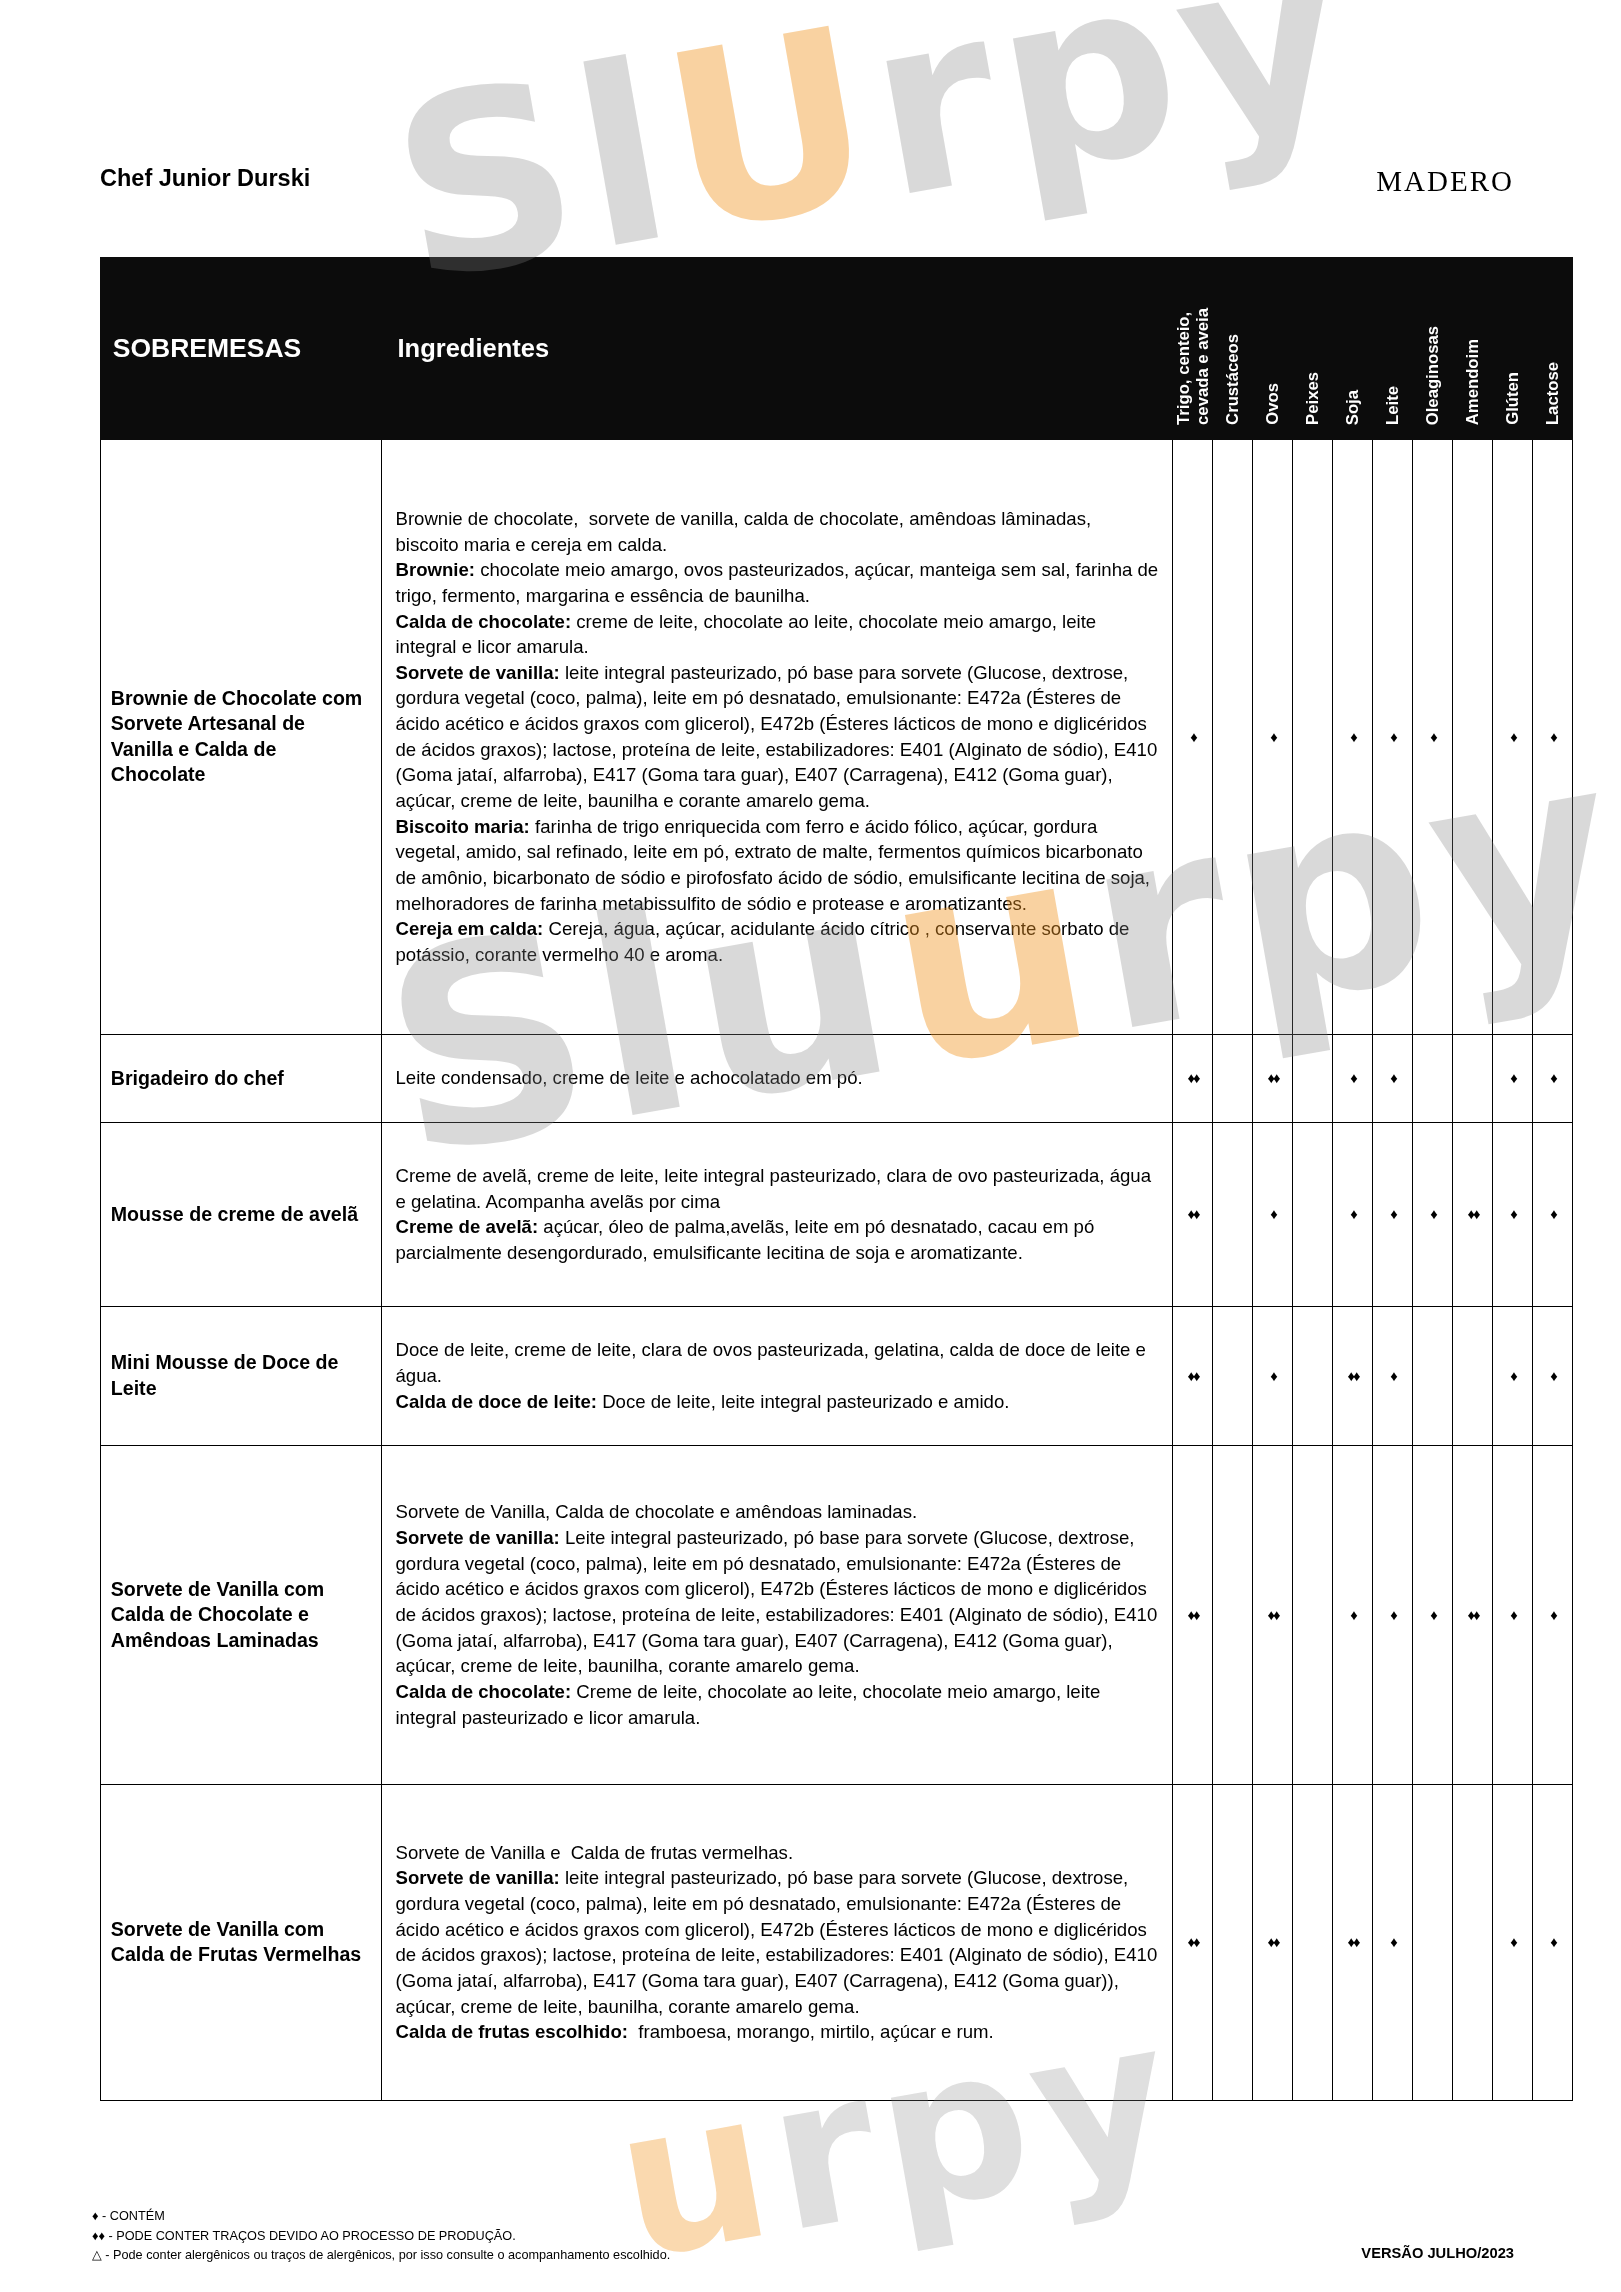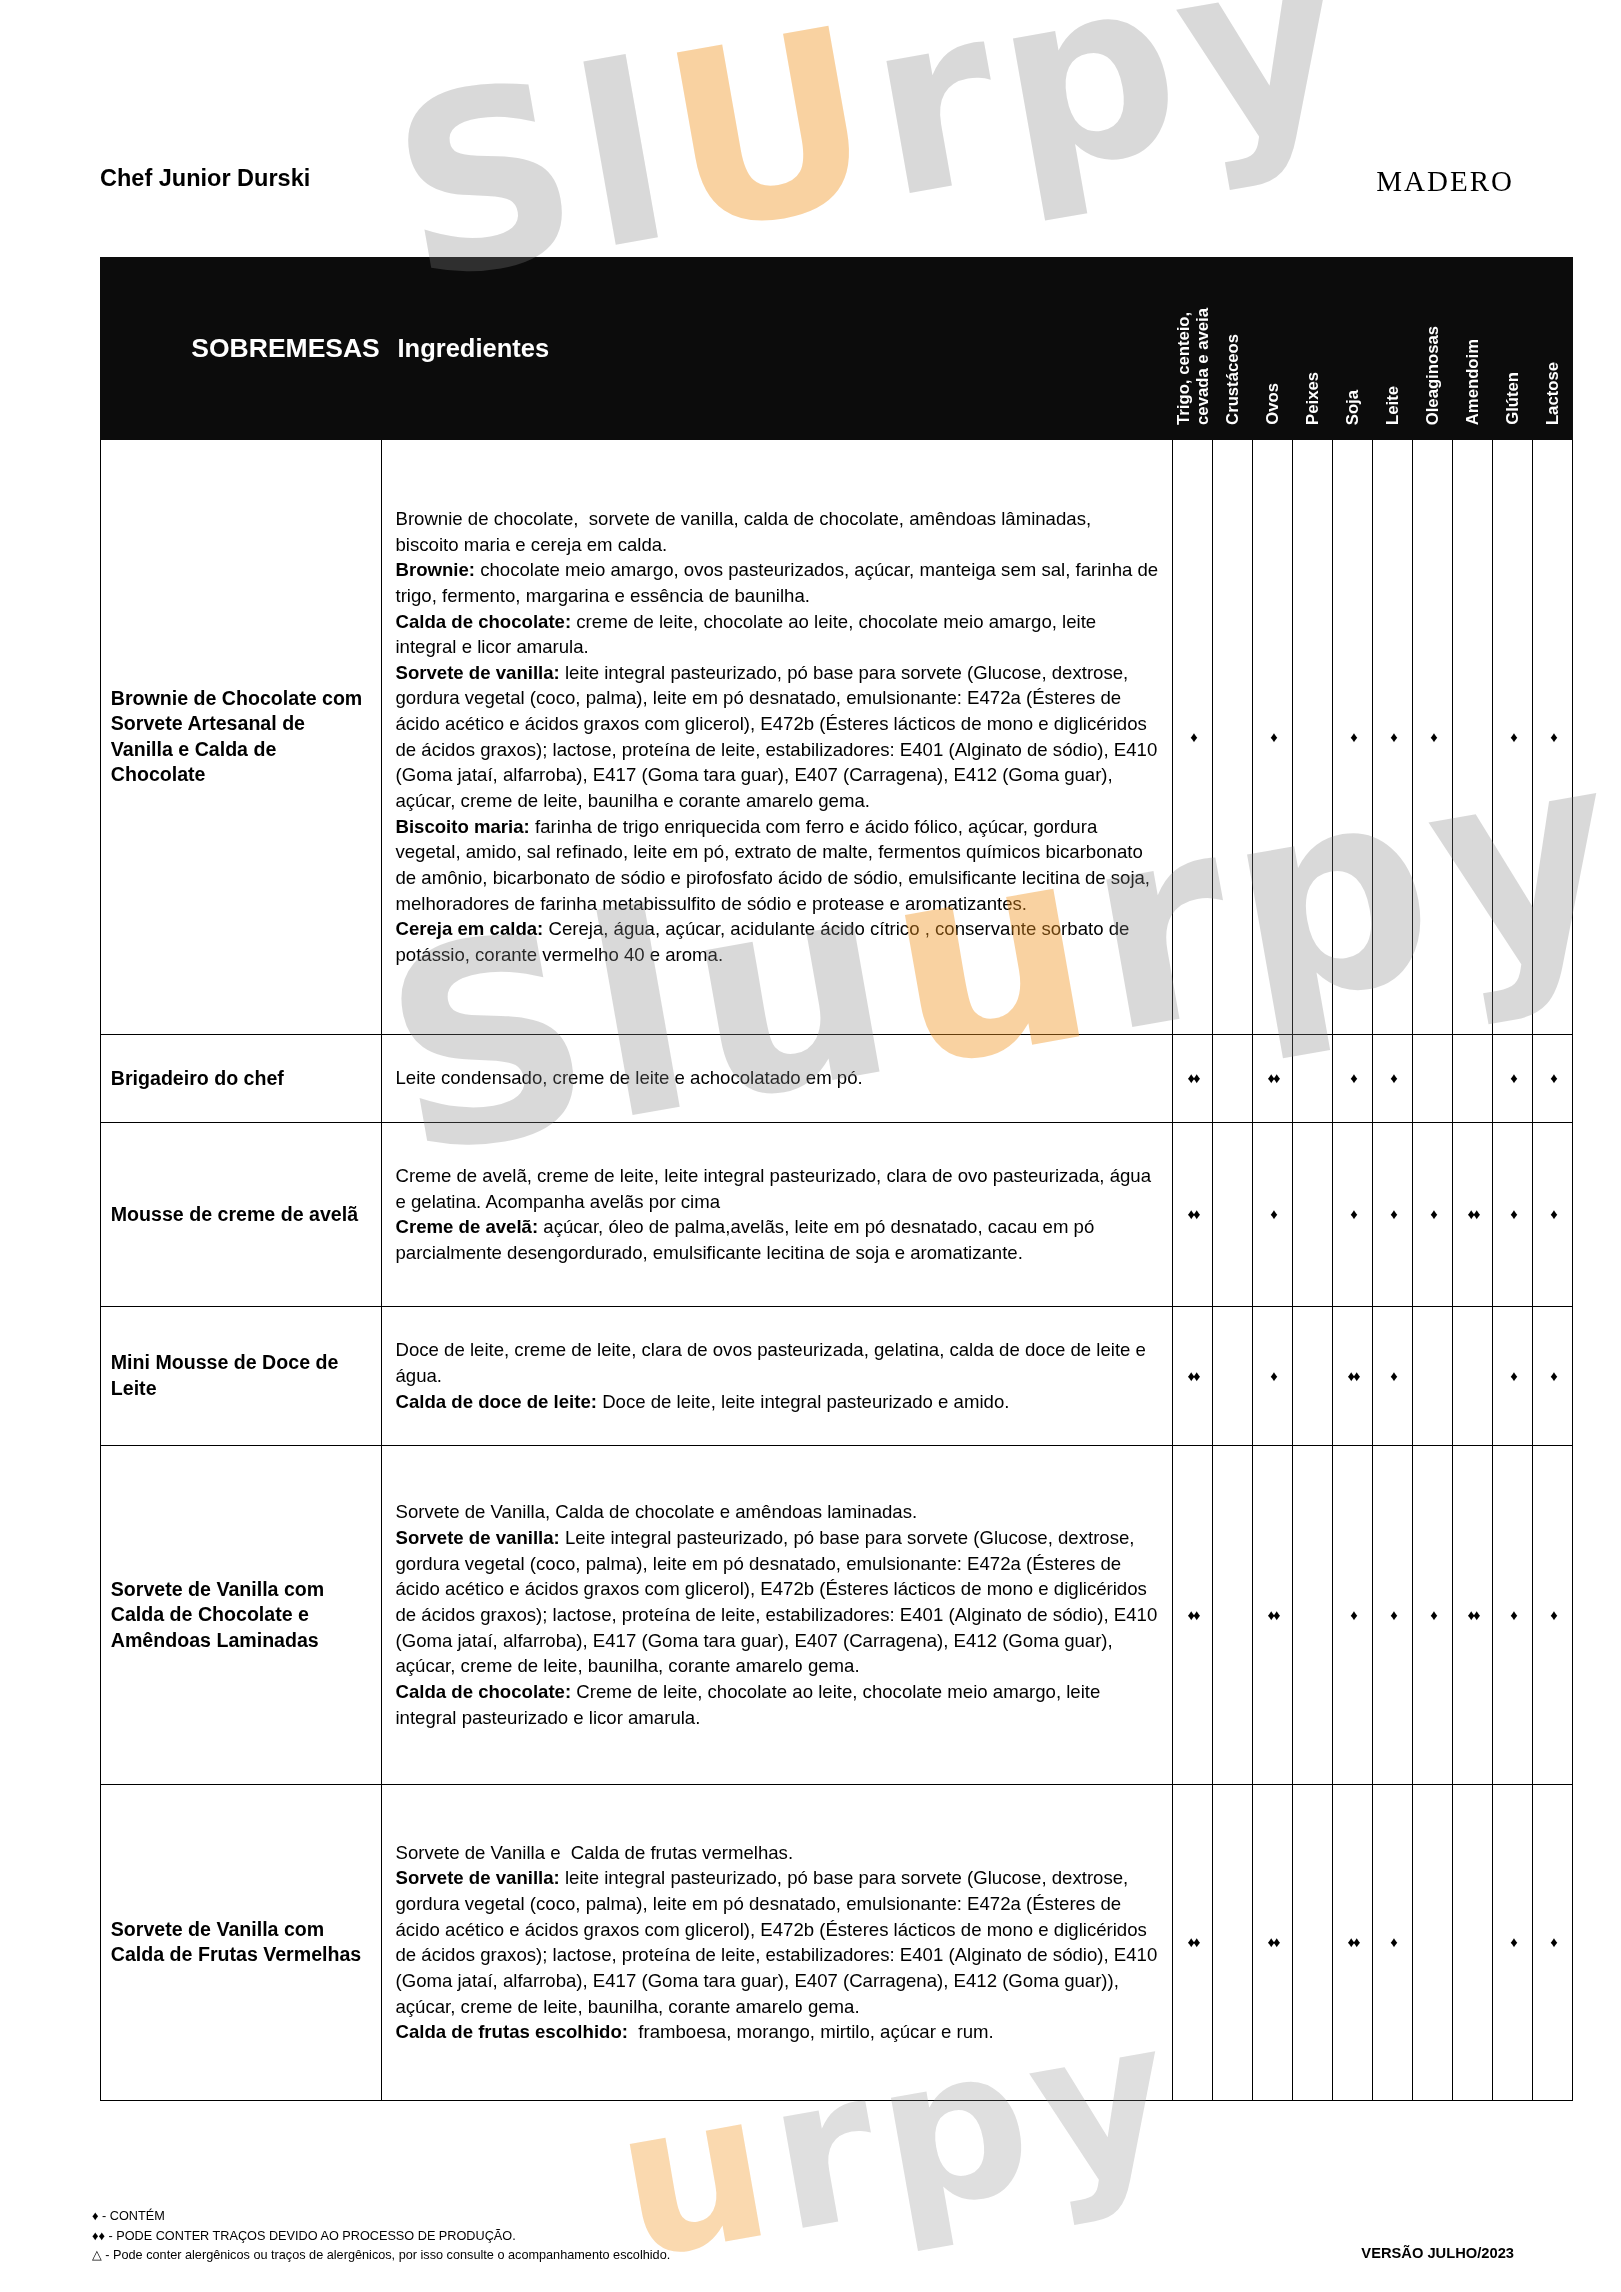--- a/index.html
+++ b/index.html
@@ -30,21 +30,21 @@
     width: 1414px;
     border-collapse: collapse;
     table-layout: fixed;
   }
   thead th {
     background: #0c0c0c;
     color: #fff;
     border: 1px solid #0c0c0c;
     height: 170px;
   }
-  th.cat { width: 267px; text-align: right; vertical-align: middle; font-size: 26.5px; padding-left: 11.8px; }
+  th.cat { width: 267px; text-align: left; vertical-align: middle; font-size: 26.5px; padding-left: 11.8px; }
   th.ing { width: 774px; text-align: left; vertical-align: middle; font-size: 25.5px; padding-left: 15.7px; }
   th.al  { width: 37px;  vertical-align: bottom; padding-bottom: 9.8px; text-align: center; }
   .rot {
     display: inline-block;
     writing-mode: vertical-rl;
     transform: rotate(180deg);
     white-space: pre-line;
     font-size: 16.7px;
     font-weight: bold;
     line-height: 1.15;

